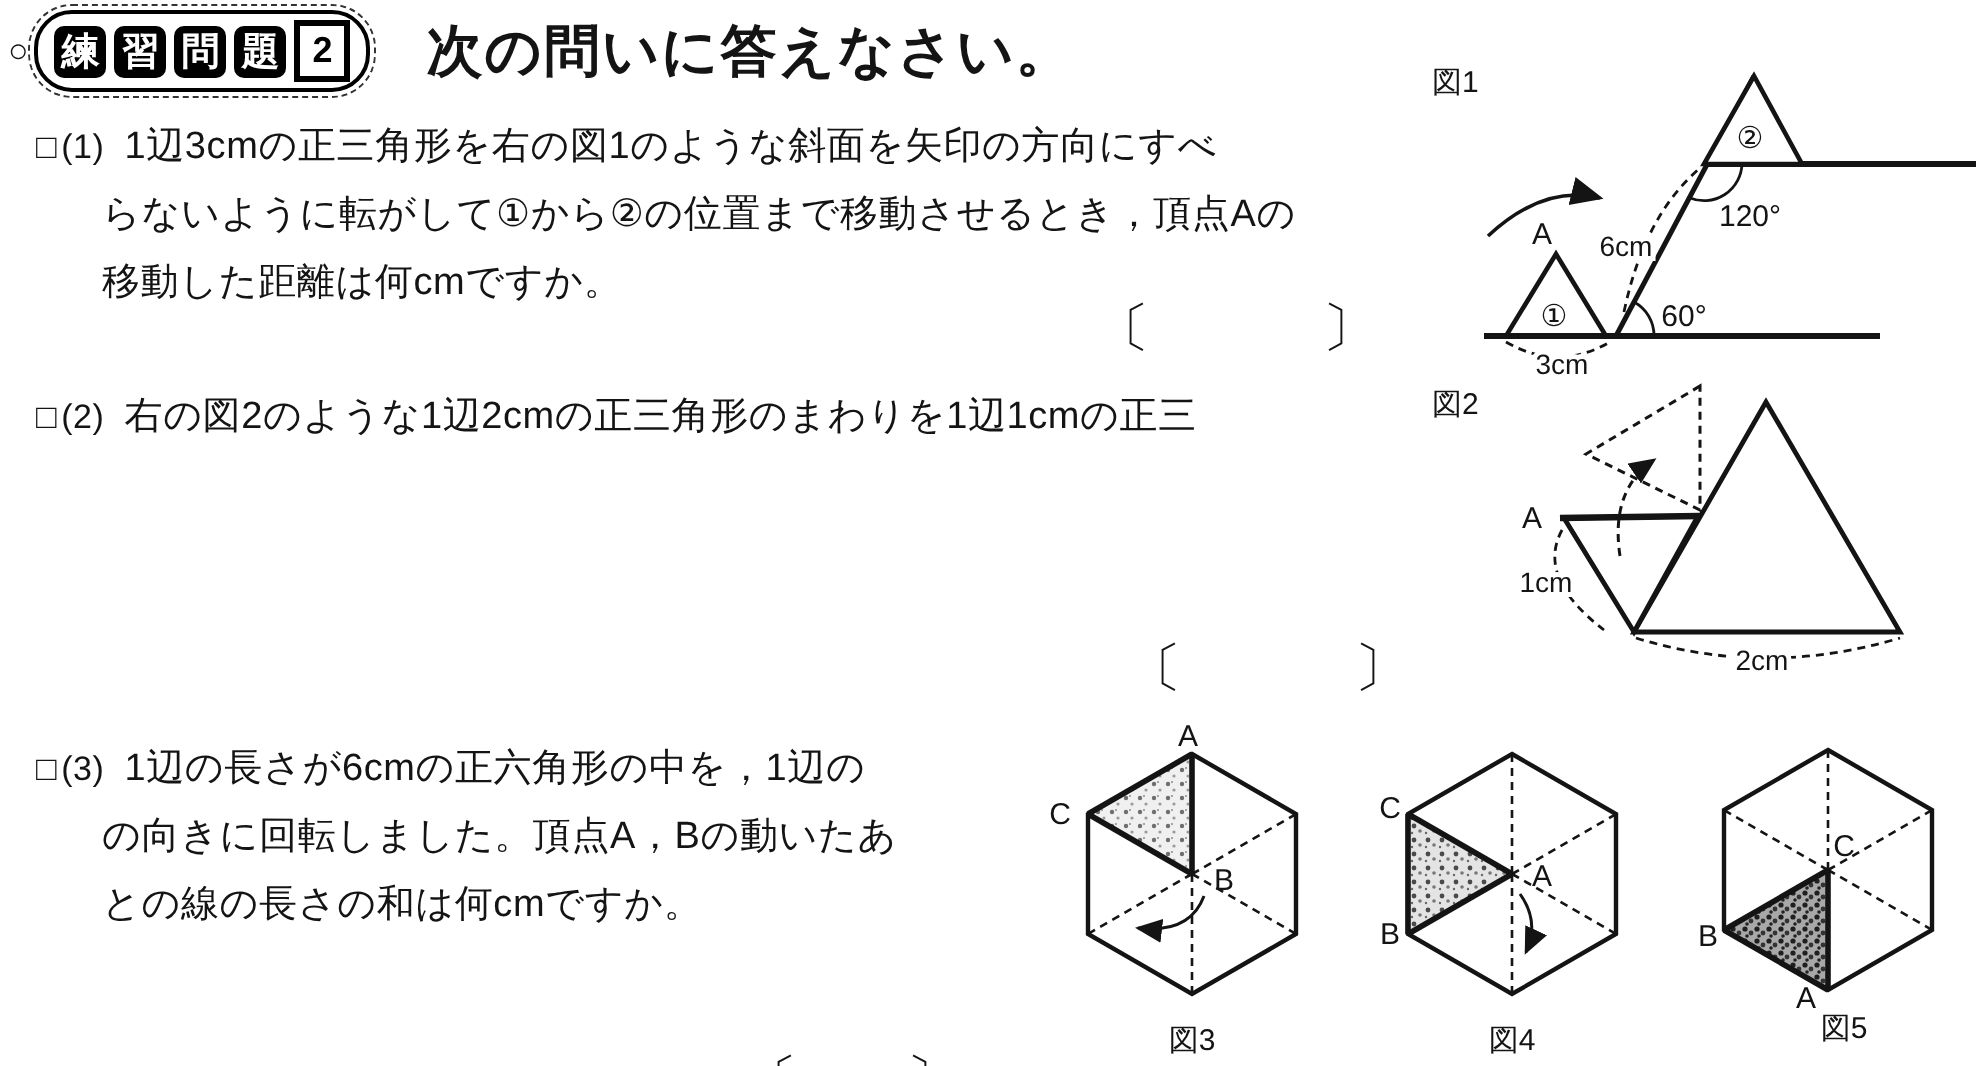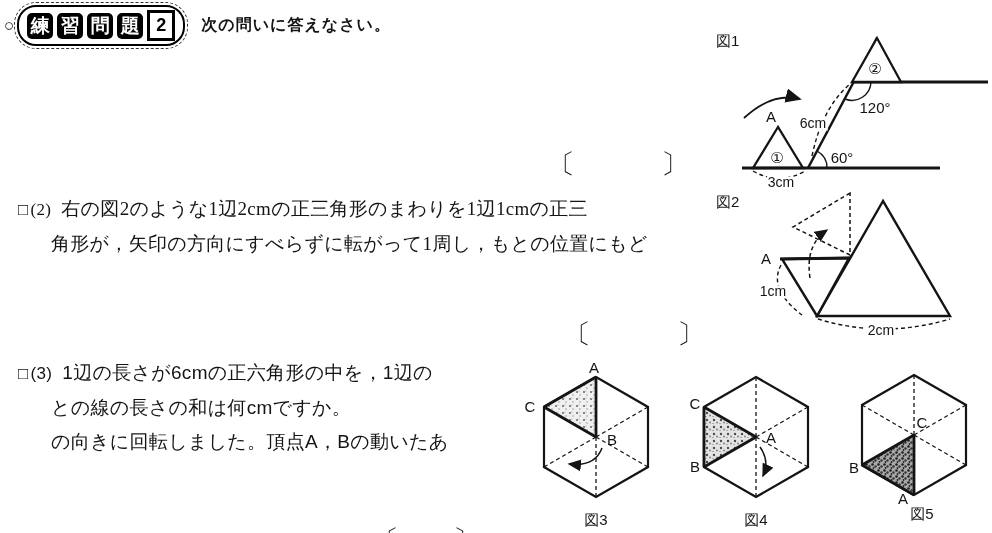--- a/index.html
+++ b/index.html
@@ -17,21 +17,21 @@
   .bchar{
     width:26px;height:26px;background:#000;color:#fff;border-radius:5px;
     display:inline-flex;align-items:center;justify-content:center;
     font-size:19px;font-weight:bold;
   }
   .bnum{
     width:22px;height:25px;border:3px solid #000;background:#fff;color:#000;
     display:inline-flex;align-items:center;justify-content:center;
     font-size:18px;font-weight:bold;
   }
-  .instruction{margin-left:16px;font-size:16px;font-weight:bold;letter-spacing:1px;}
+  .instruction{margin-left:28px;font-size:28px;font-weight:bold;letter-spacing:1px;}
   
   .problem{position:absolute;left:18px;}
   .pline{font-size:19px;line-height:34px;white-space:nowrap;letter-spacing:0.3px;}
   .pline.cont{margin-left:33px;}
   .pbox{font-size:17px;margin-right:2px;}
   .pnum{font-size:17px;margin-right:10px;}
   .answer{position:absolute;display:flex;justify-content:space-between;font-size:27px;font-weight:300;}
   
   .fig{position:absolute;}
   svg text{font-family:"Liberation Sans","DejaVu Sans",sans-serif;fill:#141414;}
@@ -49,42 +49,48 @@
     <span class="badge">
       <span class="bchar">練</span>
       <span class="bchar">習</span>
       <span class="bchar">問</span>
       <span class="bchar">題</span>
       <span class="bnum">2</span>
     </span>
     <span class="instruction">次の問いに答えなさい。</span>
   </div>
 
+  <div class="problem" style="top:57px;">
+    <div class="pline">
+      <span class="pbox">□</span><span class="pnum">(1)</span><span>1辺3cmの正三角形を右の図1のような斜面を矢印の方向にすべ</span>
+    </div>
+    <div class="pline cont">らないように転がして①から②の位置まで移動させるとき，頂点Aの</div>
+    <div class="pline cont">移動した距離は何cmですか。</div>
+  </div>
   <div class="answer" style="left:548px;top:146px;width:140px;">
     <span>〔</span>
     <span>〕</span>
   </div>
 
-  <div class="problem" style="top:192px;font-family:Liberation Serif, serif;">
+  <div class="problem" style="top:192px;">
     <div class="pline">
       <span class="pbox">□</span><span class="pnum">(2)</span><span>右の図2のような1辺2cmの正三角形のまわりを1辺1cmの正三</span>
     </div>
-    <div class="pline cont">角形が，矢印の方向にすべらずに転がって1周し，もとの位置にもど</div>
   </div>
   <div class="answer" style="left:564px;top:316px;width:140px;">
     <span>〔</span>
     <span>〕</span>
   </div>
 
-  <div class="problem" style="top:356px;">
+  <div class="problem" style="top:368px;">
     <div class="pline">
       <span class="pbox">□</span><span class="pnum">(3)</span><span>1辺の長さが6cmの正六角形の中を，1辺の</span>
     </div>
+    <div class="pline cont">の向きに回転しました。頂点A，Bの動いたあ</div>
     <div class="pline cont">との線の長さの和は何cmですか。</div>
-    <div class="pline cont">の向きに回転しました。頂点A，Bの動いたあ</div>
   </div>
   <div class="answer" style="left:372px;top:522px;width:108px;">
     <span>〔</span>
     <span>〕</span>
   </div>
 
   <svg class="fig" style="left:700px;top:10px;" width="292" height="185" viewBox="0 0 292 185">
     <defs>
       <marker id="m1" markerWidth="11" markerHeight="9" refX="8" refY="4" orient="auto">
         <path d="M0,0 L9,4 L0,8 z" fill="#141414"></path>

